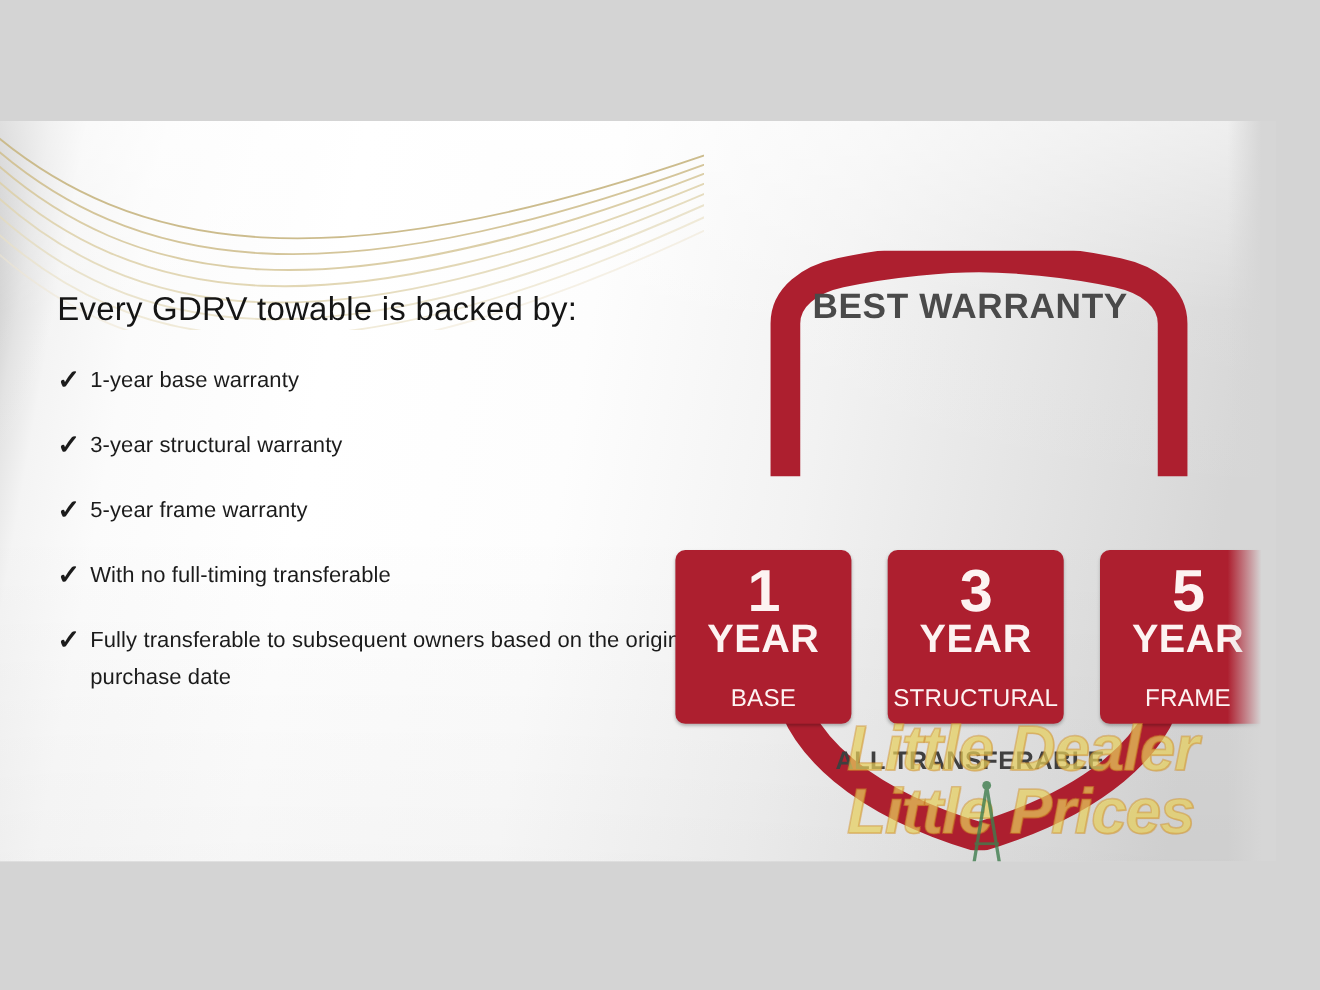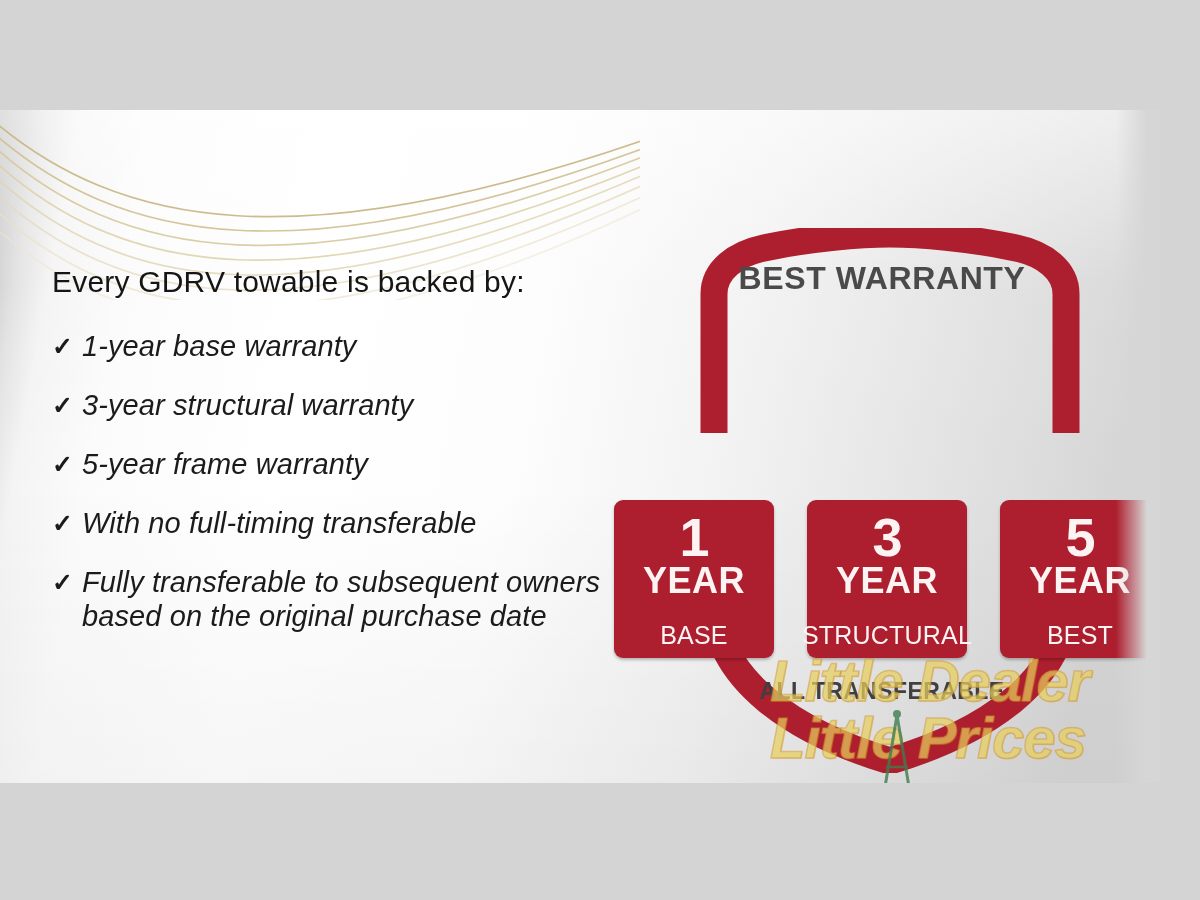--- a/index.html
+++ b/index.html
@@ -99,25 +99,24 @@
   }
   .bullet .tick {
     flex: 0 0 auto;
     width: 30px;
     font-size: 25px;
     line-height: 34px;
     color: #1b1b1b;
     font-weight: 600;
   }
   .bullet .btxt {
-    font-size: 29px;
+    font-size: 20px;
     line-height: 34px;
     color: #1b1b1b;
     letter-spacing: .1px;
-    font-style: italic;
   }
 
   
   #badge {
     position: absolute;
     left: 596px;
     top: 118px;
     width: 572px;
     height: 545px;
   }
@@ -178,21 +177,21 @@
     line-height: 50px;
     letter-spacing: -1px;
   }
   .rbox .yr {
     font-size: 36px;
     font-weight: 700;
     line-height: 37px;
     letter-spacing: .5px;
   }
   .rbox .kind {
-    font-size: 25px;
+    font-size: 22px;
     font-weight: 400;
     line-height: 26px;
     letter-spacing: .2px;
     white-space: nowrap;
     margin-top: 23px;
   }
   #transferable {
     position: absolute;
     left: 0;
     top: 450px;
@@ -302,21 +301,21 @@
           <span class="kind">BASE</span>
         </div>
         <div class="rbox">
           <span class="num">3</span>
           <span class="yr">YEAR</span>
           <span class="kind">STRUCTURAL</span>
         </div>
         <div class="rbox">
           <span class="num">5</span>
           <span class="yr">YEAR</span>
-          <span class="kind">BEST</span>
+          <span class="kind">FRAME</span>
         </div>
       </div>
 
       <div id="transferable">ALL TRANSFERABLE</div>
     </div>
 
     <div id="watermark">
       <div class="wm-line">Little Dealer</div>
       <div class="wm-line">Little Prices</div>
     </div>

